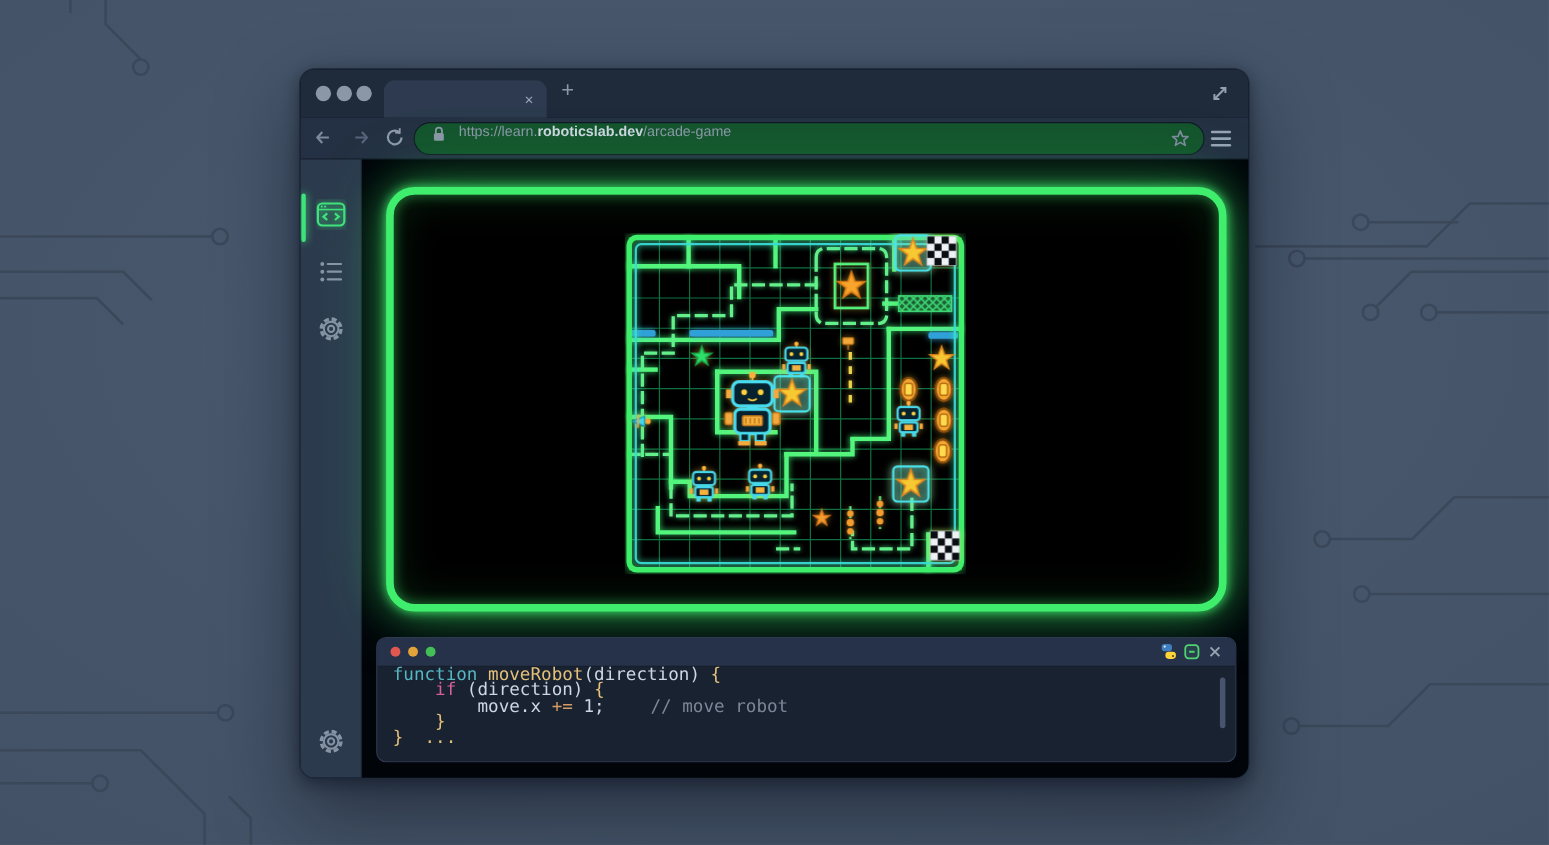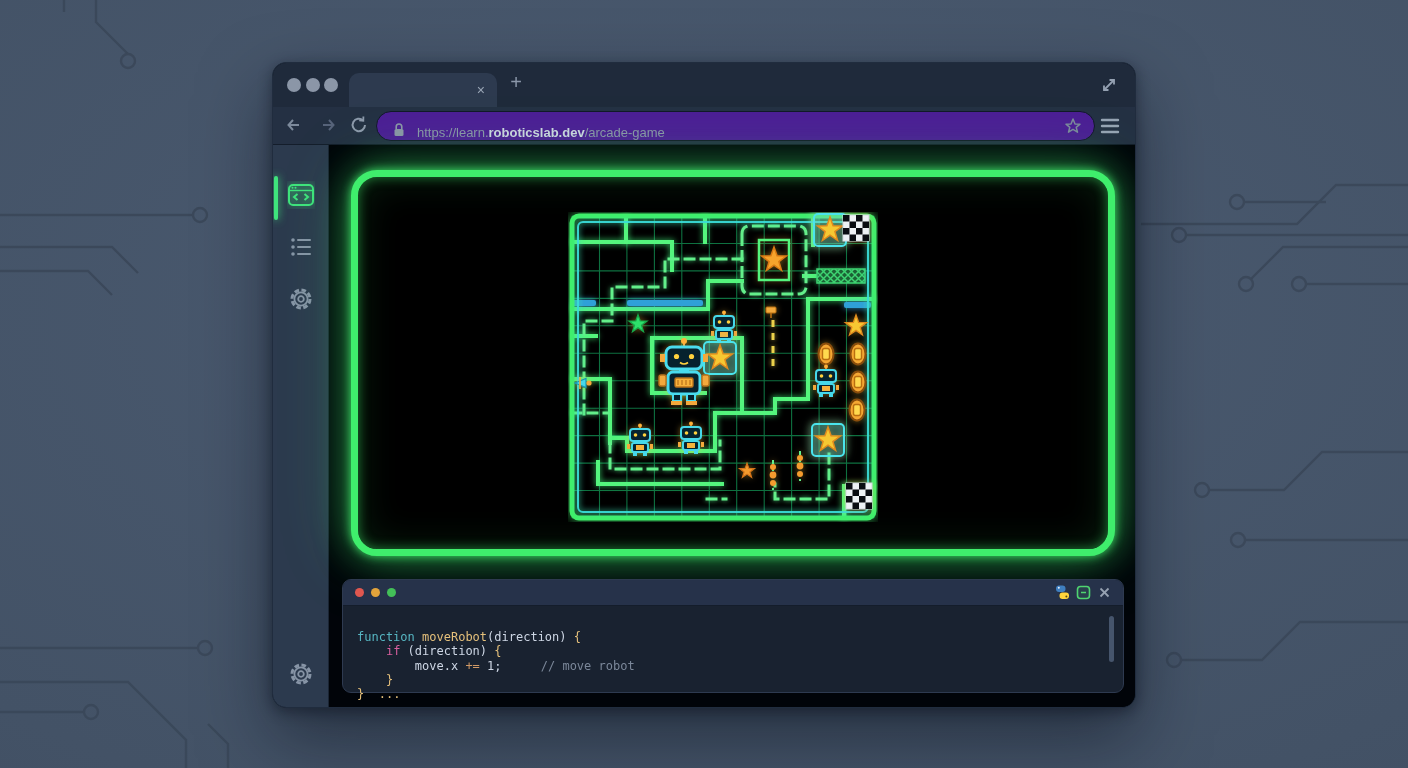--- a/index.html
+++ b/index.html
@@ -13,22 +13,22 @@
   .tabstrip{position:relative;height:44px;background:#1f2a3b;}
   .win-dot{position:absolute;top:15px;width:14px;height:14px;border-radius:50%;background:#8b96a7;}
   .tab{position:absolute;left:76px;top:10px;width:148px;height:34px;background:#2d3a4f;
     border-radius:10px 10px 0 0;}
   .tab-close{position:absolute;right:12px;top:8px;color:#9aa6b6;font-size:14px;line-height:18px;cursor:default;}
   .newtab{position:absolute;left:232px;top:8px;width:22px;height:22px;color:#8b97a9;font-size:20px;
     line-height:22px;text-align:center;}
   .expand{position:absolute;right:16px;top:12px;}
   .navbar{position:relative;height:37px;background:#243043;border-bottom:1px solid #141d2b;}
   .navicon{position:absolute;top:6px;}
-  .urlpill{position:absolute;left:103px;top:4px;width:717px;height:28px;background:#4c1d95;
-    border:1px solid #111927;border-radius:15px;display:flex;align-items:flex-end;}
+  .urlpill{position:absolute;left:103px;top:4px;width:717px;height:28px;background:#14532d;
+    border:1px solid #111927;border-radius:15px;display:flex;align-items:flex-start;}
   .urltext{font-size:13px;color:#8a96a8;margin-left:8px;white-space:nowrap;}
   .urltext b{color:#ccd5e0;font-weight:700;}
   .pill-star{position:absolute;right:12px;top:5px;}
   .hamburger{position:absolute;right:14px;top:9px;}
   .content{position:absolute;top:82px;left:0;right:0;bottom:0;display:flex;}
   
   .sidebar{width:55px;background:#2c3a4e;position:relative;border-right:1px solid #1b2534;}
   .side-item{position:absolute;left:14px;width:28px;height:28px;}
   .active-bar{position:absolute;left:1px;top:31px;width:4px;height:44px;border-radius:3px;
     background:#3fe37c;box-shadow:0 0 8px rgba(63,227,124,.9);}
@@ -53,22 +53,22 @@
   .glowcell{fill:rgba(62,224,236,.15);stroke:#4ae4ec;stroke-width:2;
     filter:drop-shadow(0 0 4px rgba(70,230,240,.9));}
   .ent{filter:drop-shadow(0 0 3px rgba(255,200,60,.45));}
   
   .codepanel{position:absolute;left:13px;top:434px;width:782px;height:114px;background:#192230;
     border:1px solid #2e3a50;border-radius:9px;box-sizing:border-box;}
   .codehead{height:25px;background:#26324a;border-radius:8px 8px 0 0;position:relative;
     border-bottom:1px solid #141d2b;}
   .tl{position:absolute;top:8px;width:9px;height:9px;border-radius:50%;}
   .tl.red{background:#e0574f;} .tl.yel{background:#e2a33b;} .tl.grn{background:#43bf58;}
-  .codebody{position:relative;padding:24px 14px;font-family:"DejaVu Sans Mono",monospace;
-    font-size:12px;line-height:14.3px;}
+  .codebody{position:relative;padding:0 14px;font-family:"DejaVu Sans Mono",monospace;
+    font-size:16px;line-height:14.3px;}
   .cl{white-space:pre;}
   .tk-kw{color:#56b6c2;} .tk-fn{color:#e5c07b;} .tk-pl{color:#cdd6e4;} .tk-kw2{color:#d75f9e;}
   .tk-op{color:#d19a66;} .tk-num{color:#cdd6e4;} .tk-cm{color:#7b8799;margin-left:32px;} .tk-br{color:#e5c07b;}
   .scrollthumb{position:absolute;right:9px;top:36px;width:5px;height:46px;border-radius:3px;background:#46556c;}
   .head-ico{position:absolute;top:4px;}
 </style>
 </head>
 <body>
 
 <svg class="circuits" width="1408" height="768">

